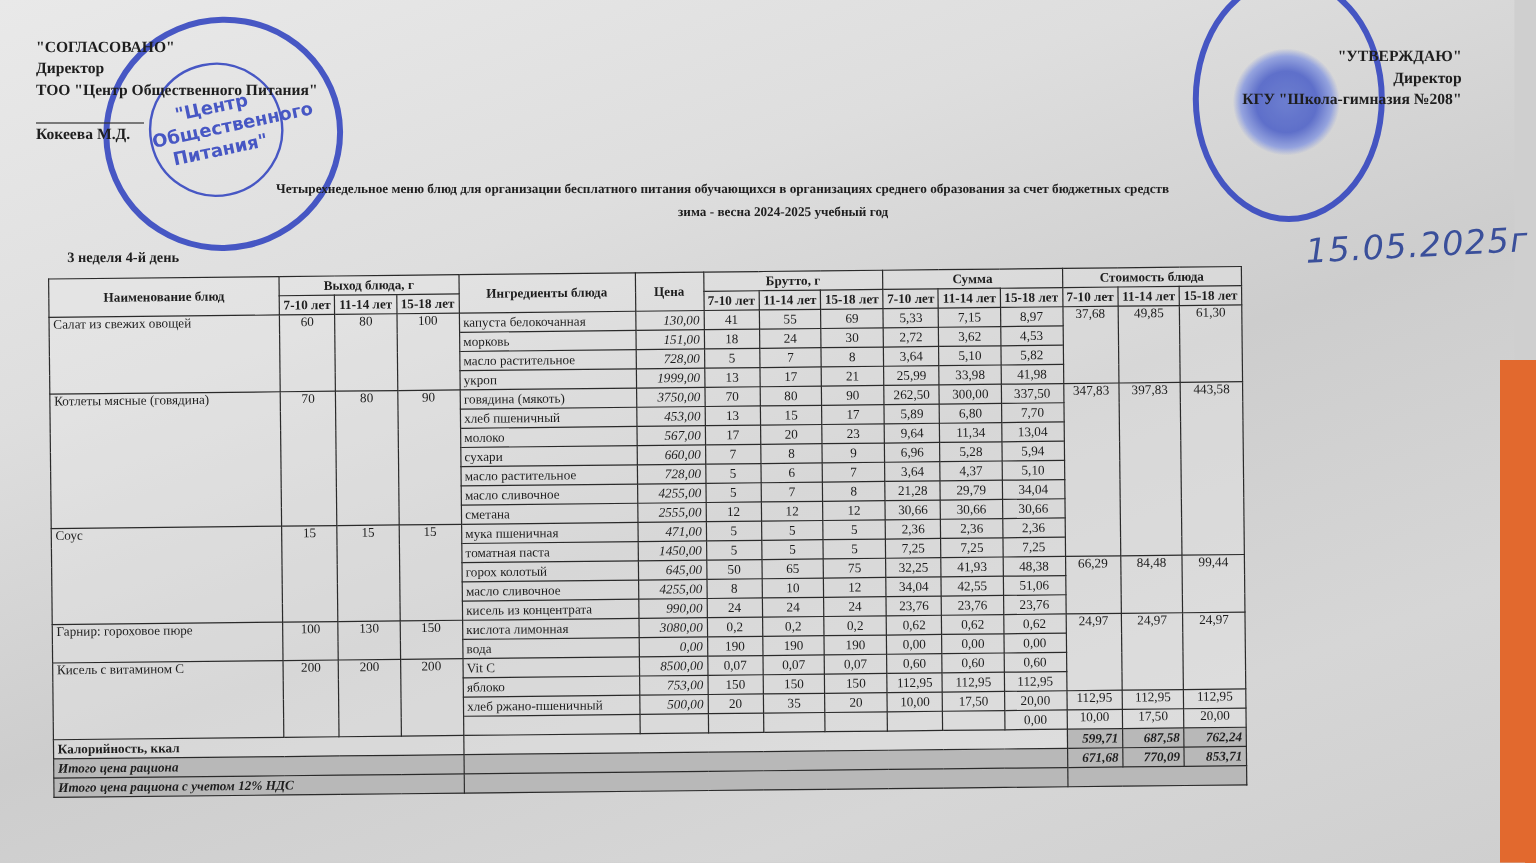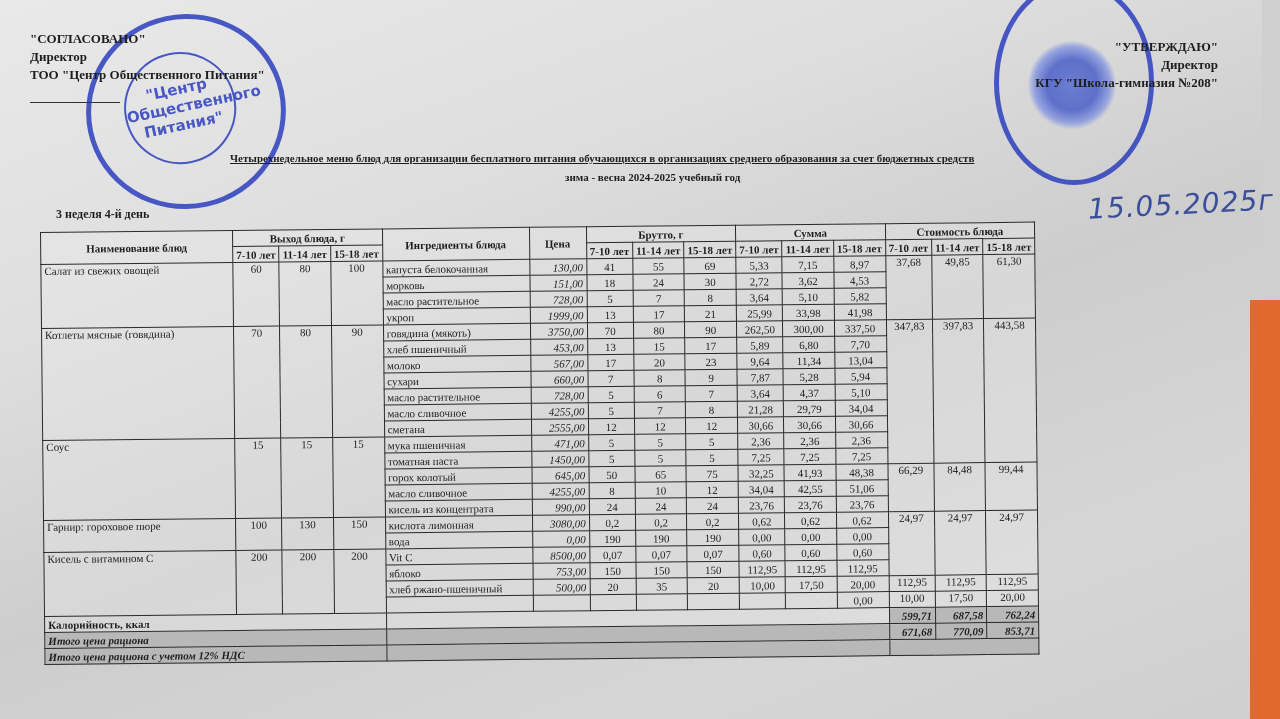--- a/index.html
+++ b/index.html
@@ -2,21 +2,21 @@
 <html><head>
 <meta charset="utf-8">
 <style>
   html,body{margin:0;padding:0;}
   body{width:1280px;height:719px;overflow:hidden;background:#cfcfcf;font-family:"Liberation Serif",serif;color:#1e1e1e;position:relative;}
   .paper{position:absolute;left:0;top:0;width:1262px;height:719px;background:linear-gradient(160deg,#e9e9e9 0%,#dedede 30%,#cdcdcd 55%,#d6d6d6 80%,#cfcfcf 100%);}
   .orange{position:absolute;right:0;top:300px;width:30px;height:419px;background:#e2692e;}
   .hdr-left{position:absolute;left:30px;top:30px;font-weight:bold;font-size:13px;line-height:18px;}
   .hdr-left div{white-space:nowrap;}
   .hdr-right{position:absolute;right:62px;top:38px;font-weight:bold;font-size:13px;line-height:18px;text-align:right;}
-  .title{position:absolute;left:230px;top:152px;font-weight:bold;font-size:11px;white-space:nowrap;text-decoration:underline;}
+  .title{position:absolute;left:230px;top:152px;font-weight:bold;font-size:11px;white-space:nowrap;}
   .subtitle{position:absolute;left:565px;top:171px;font-weight:bold;font-size:11px;white-space:nowrap;}
   .weekday{position:absolute;left:40px;top:207px;font-weight:bold;font-size:12px;margin-left:16px;}
   .handdate{position:absolute;left:1088px;top:188px;font-family:"DejaVu Sans",sans-serif;font-style:italic;font-size:28px;color:#3a4f9a;transform:rotate(-3deg);letter-spacing:1px;}
   .stamp{position:absolute;border:5px solid #2c3fbf;border-radius:50%;color:#2c3fbf;text-align:center;font-family:"DejaVu Sans",sans-serif;font-weight:bold;opacity:.85;}
   .stamp1{left:86px;top:14px;width:190px;height:185px;transform:rotate(-12deg);}
   .stamp1 .in{position:absolute;left:34px;top:32px;width:112px;height:112px;border:2px solid #2c3fbf;border-radius:50%;font-size:15px;line-height:18px;padding-top:26px;box-sizing:border-box;}
   .stamp2{left:994px;top:-20px;width:150px;height:195px;}
   .stamp2 .emb{position:absolute;left:28px;top:55px;width:90px;height:90px;border-radius:50%;background:radial-gradient(circle,#5a6fcf 0%,#4a5ec8 40%,#8a9be0 60%,transparent 70%);}
   table.menu{position:absolute;left:40px;top:232px;border-collapse:collapse;font-size:11px;transform:rotate(-0.6deg);transform-origin:left top;background:rgba(235,235,235,.35);}
   table.menu td,table.menu th{border:1px solid #2a2a2a;padding:0 3px;height:15px;white-space:nowrap;}
@@ -39,20 +39,21 @@
 </div>
 <div class="stamp stamp2">
   <div class="emb"></div>
 </div>
 
 <div class="hdr-left">
   <div>"СОГЛАСОВАНО"</div>
   <div>Директор</div>
   <div>ТОО "Центр Общественного Питания"</div>
   <div style="height:18px;border-bottom:1px solid #333;width:90px;"></div>
+  <div>Кокеева М.Д.</div>
 </div>
 
 <div class="hdr-right">
   <div>"УТВЕРЖДАЮ"</div>
   <div>Директор</div>
   <div>КГУ "Школа-гимназия №208"</div>
 </div>
 
 <div class="title">Четырехнедельное меню блюд для организации бесплатного питания обучающихся в организациях среднего образования за счет бюджетных средств</div>
 <div class="subtitle">зима - весна 2024-2025 учебный год</div>
@@ -169,21 +170,21 @@
         <td class="c">9,64</td>
         <td class="c">11,34</td>
         <td class="c">13,04</td>
       </tr>
       <tr>
         <td>сухари</td>
         <td class="r">660,00</td>
         <td class="c">7</td>
         <td class="c">8</td>
         <td class="c">9</td>
-        <td class="c">7,87</td>
+        <td class="c">6,96</td>
         <td class="c">5,28</td>
         <td class="c">5,94</td>
       </tr>
       <tr>
         <td>масло растительное</td>
         <td class="r">728,00</td>
         <td class="c">5</td>
         <td class="c">6</td>
         <td class="c">7</td>
         <td class="c">3,64</td>

